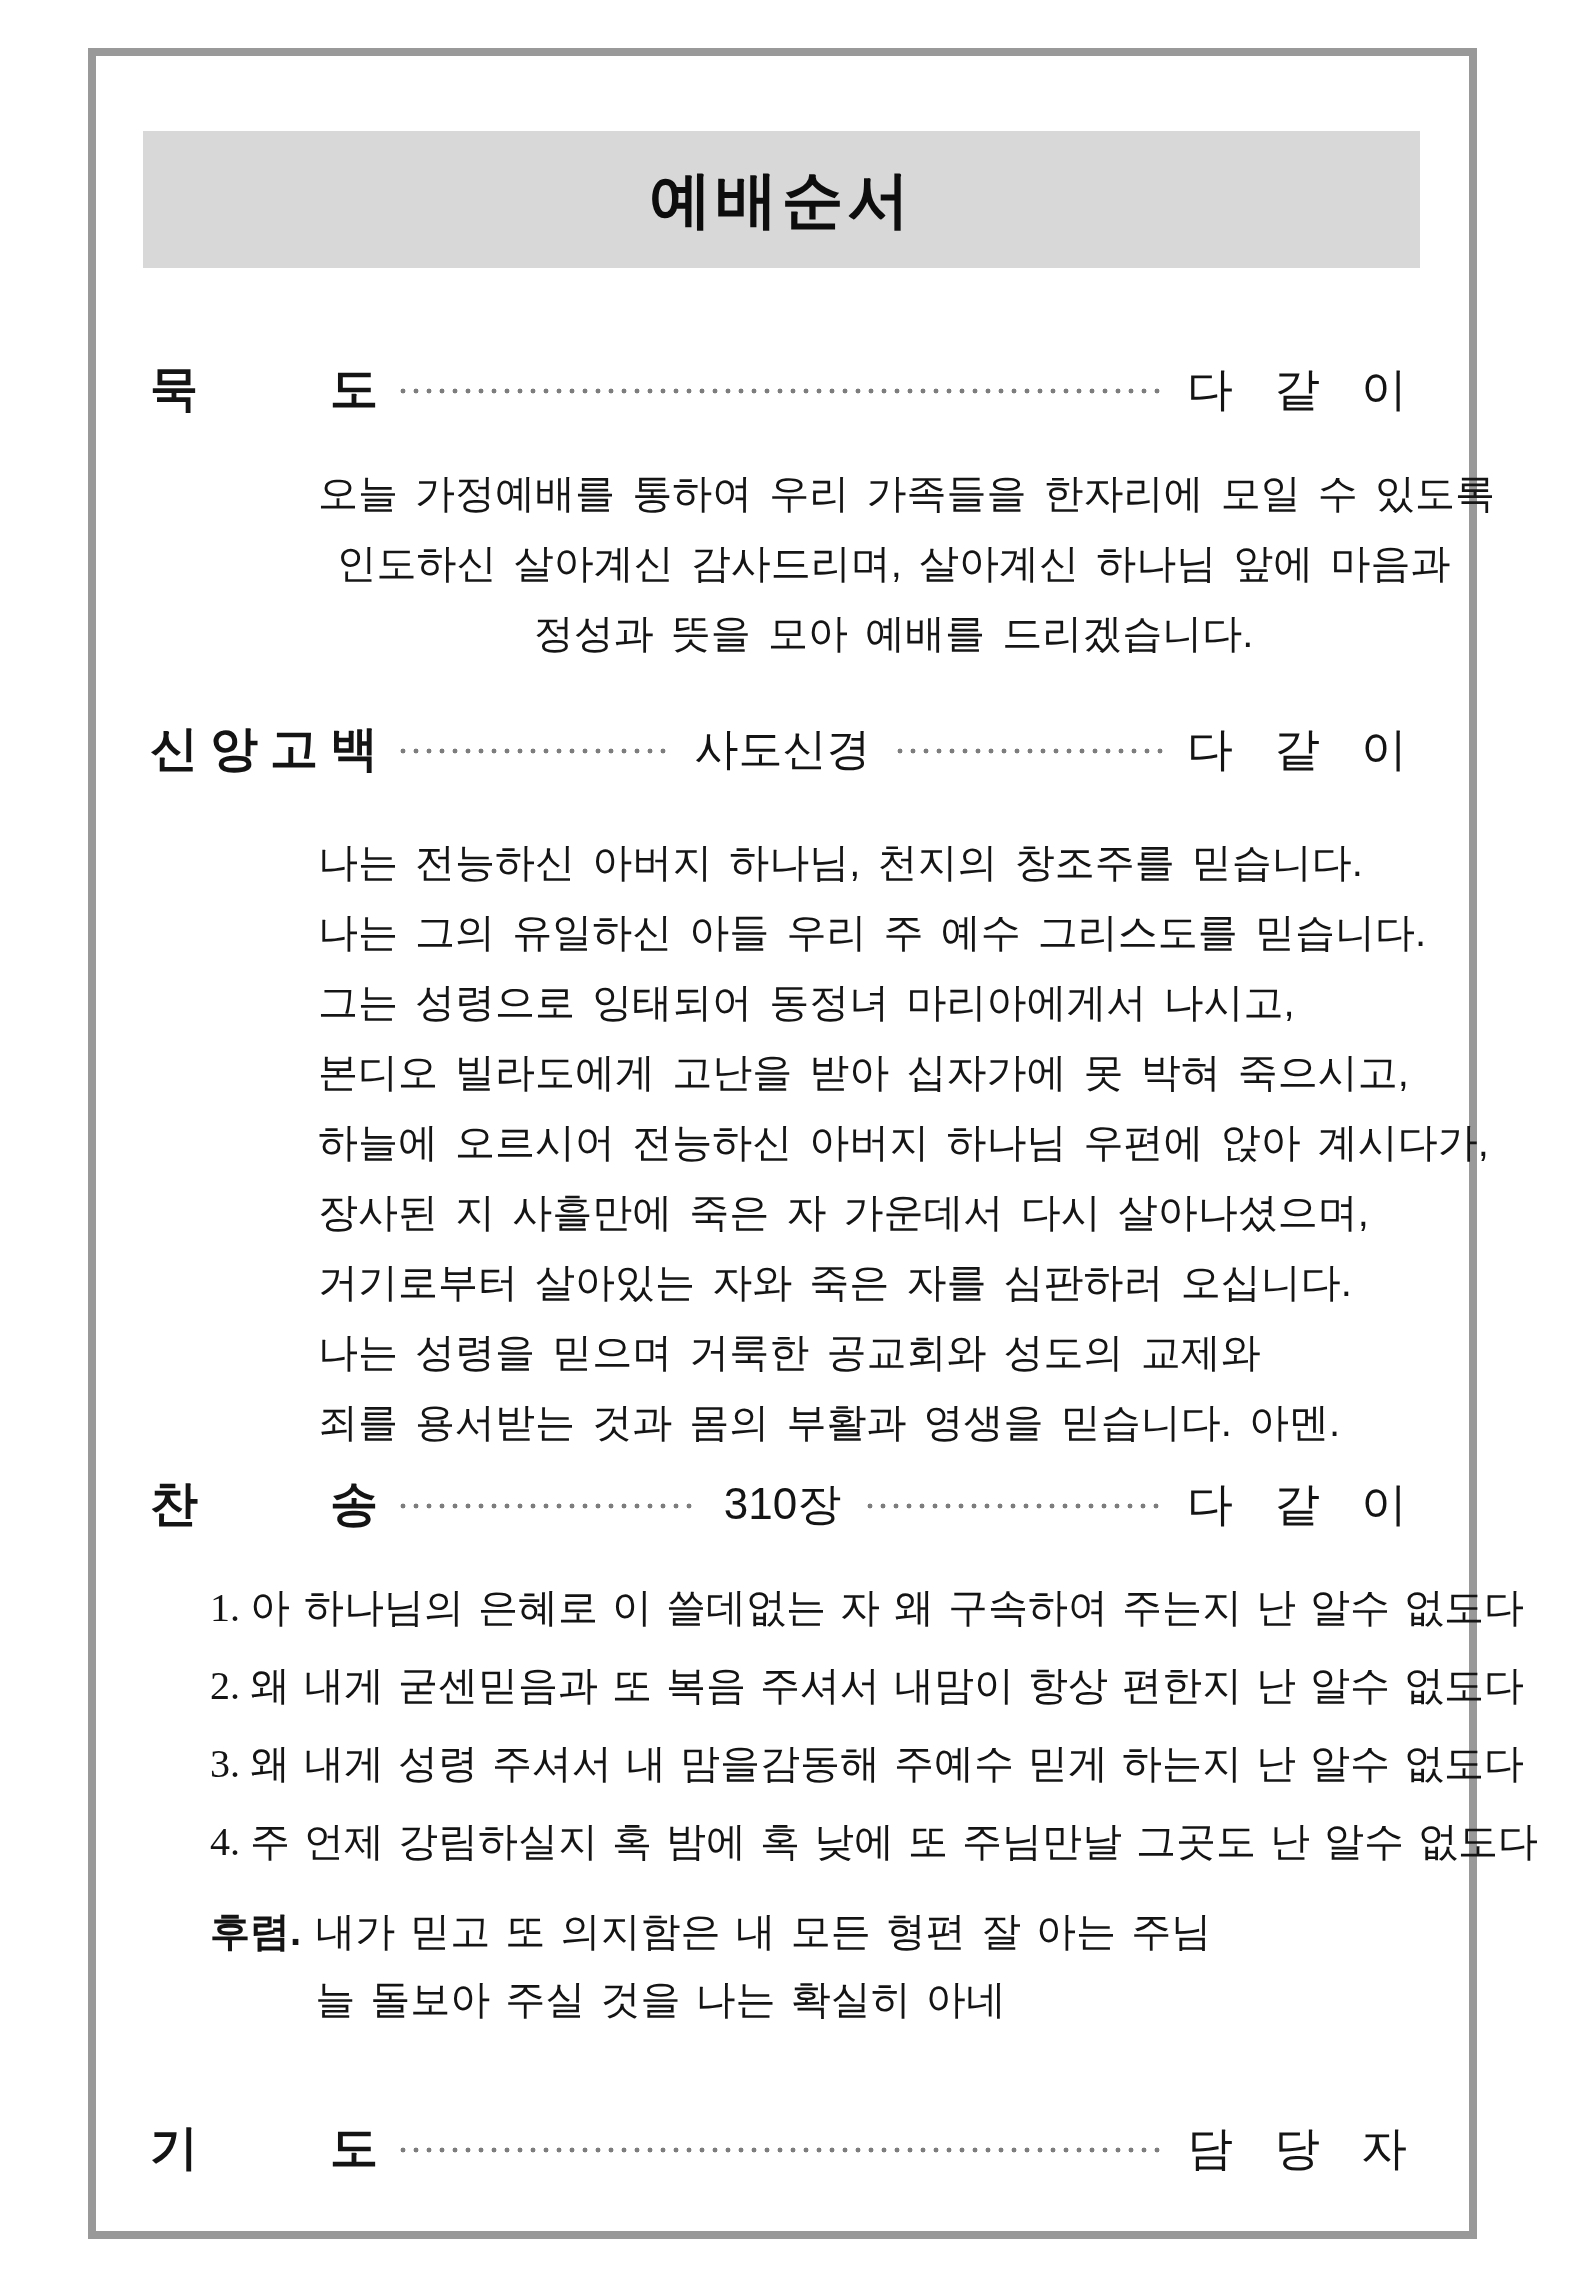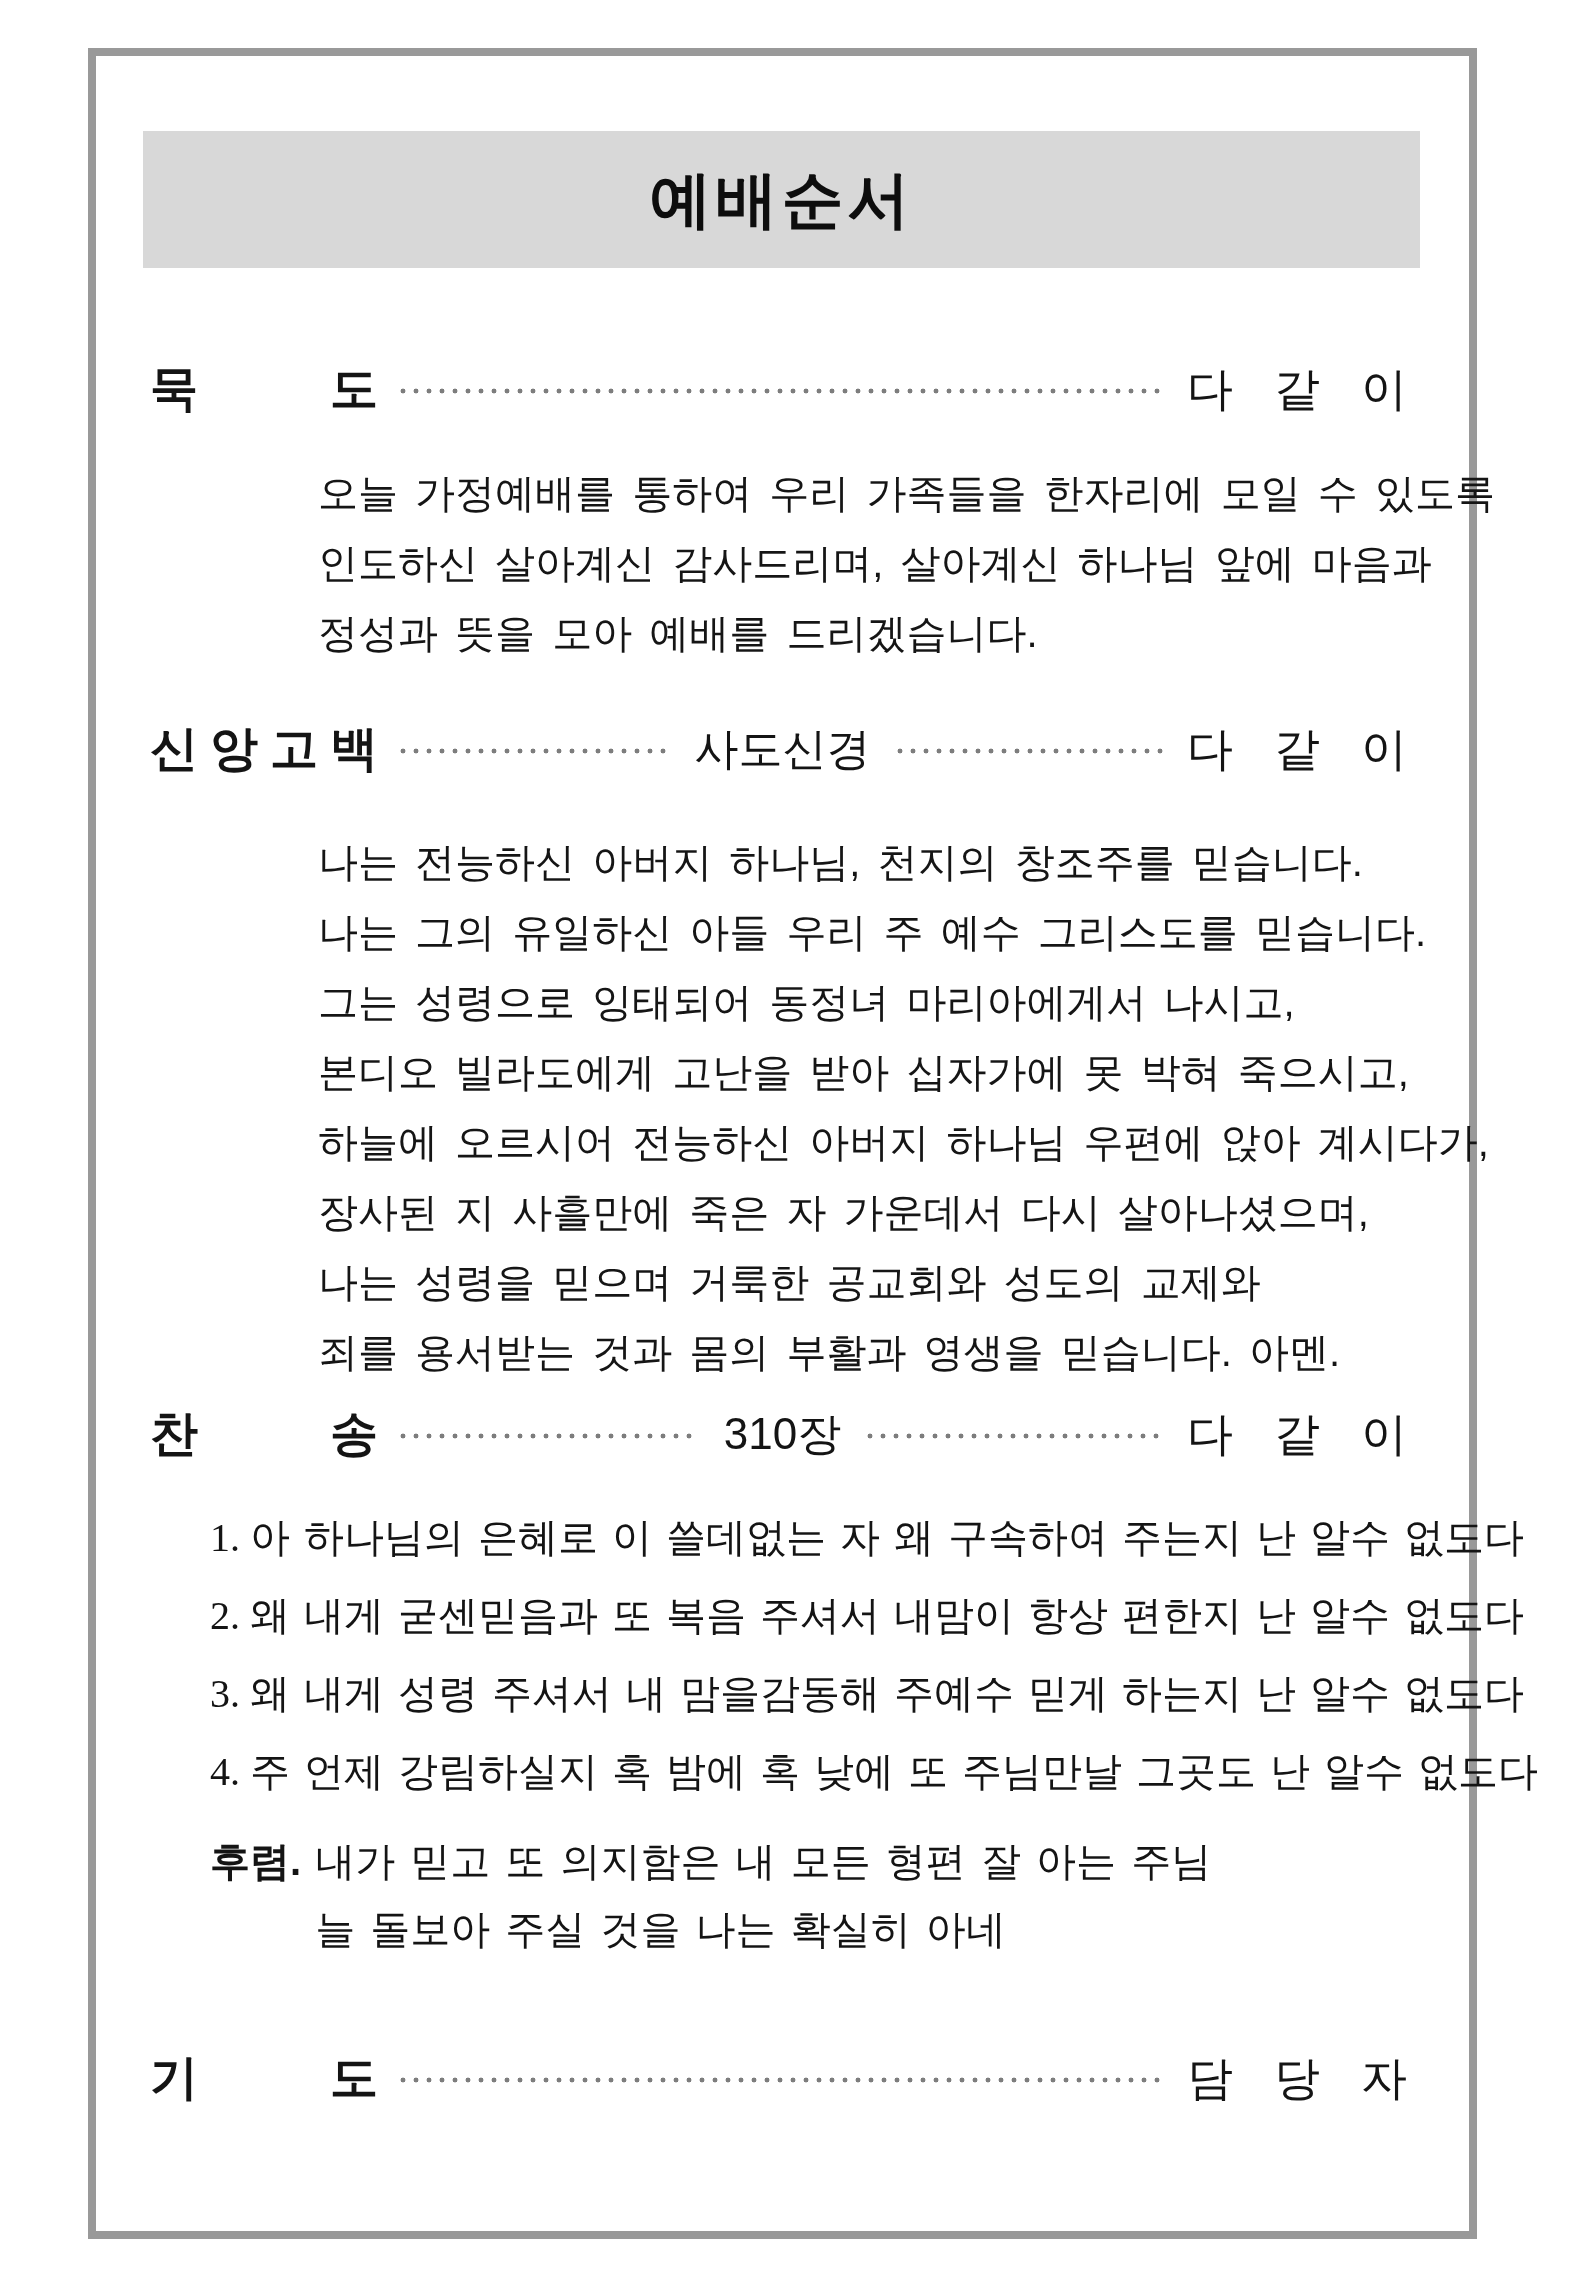--- a/index.html
+++ b/index.html
@@ -78,21 +78,21 @@
     background-repeat: repeat-x;
   }
   .row-silent-prayer { margin-top: 92px; }
   .body-block {
     font-size: 40px;
     line-height: 70px;
     word-spacing: 6px;
     color: #151515;
   }
   .body-block p { margin: 0; white-space: nowrap; }
-  .intro { margin: 40px 0 0 222px; }
+  .intro { margin: 40px 0 0 222px; text-align: center; }
   .row-confession { margin-top: 52px; }
   .creed { margin: 49px 0 0 222px; }
   .row-hymn { margin-top: 18px; }
   .verses { margin: 52px 0 0 114px; }
   .verse {
     font-size: 40px;
     line-height: 46px;
     margin: 0 0 32px 0;
     word-spacing: 4px;
     white-space: nowrap;
@@ -159,20 +159,21 @@
     </div>
   </div>
 
   <div class="body-block creed">
     <p>나는 전능하신 아버지 하나님, 천지의 창조주를 믿습니다.</p>
     <p>나는 그의 유일하신 아들 우리 주 예수 그리스도를 믿습니다.</p>
     <p>그는 성령으로 잉태되어 동정녀 마리아에게서 나시고,</p>
     <p>본디오 빌라도에게 고난을 받아 십자가에 못 박혀 죽으시고,</p>
     <p>하늘에 오르시어 전능하신 아버지 하나님 우편에 앉아 계시다가,</p>
     <p>장사된 지 사흘만에 죽은 자 가운데서 다시 살아나셨으며,</p>
+    <p>거기로부터 살아있는 자와 죽은 자를 심판하러 오십니다.</p>
     <p>나는 성령을 믿으며 거룩한 공교회와 성도의 교제와</p>
     <p>죄를 용서받는 것과 몸의 부활과 영생을 믿습니다. 아멘.</p>
   </div>
 
   <div class="order-row row-hymn">
     <div class="label">
       <span>찬</span>
       <span>송</span>
     </div>
     <div class="leader"></div>

